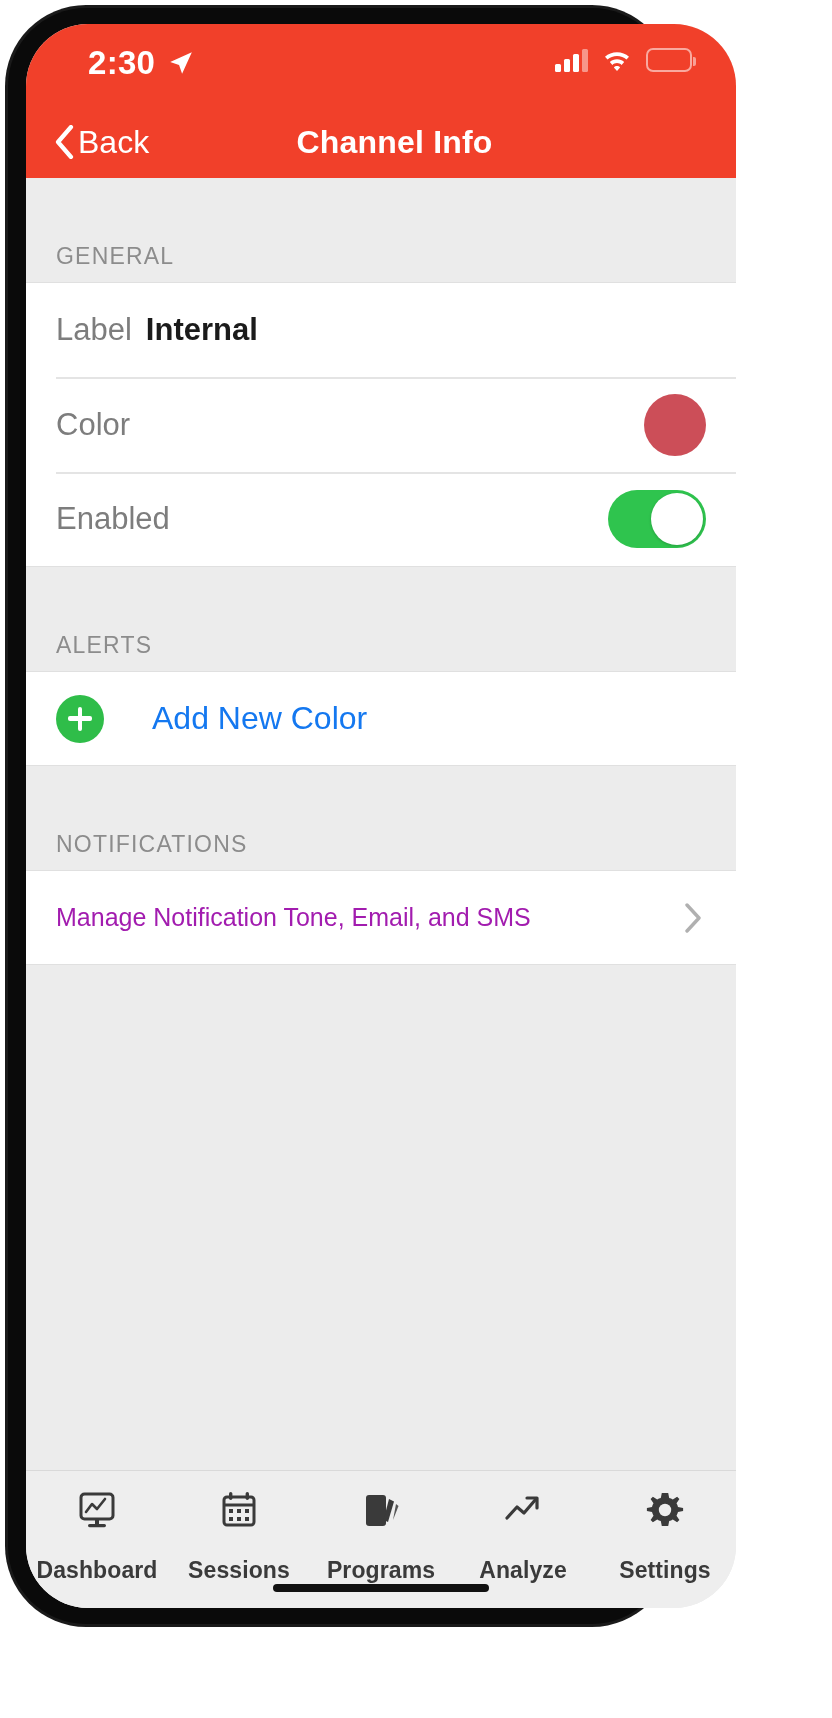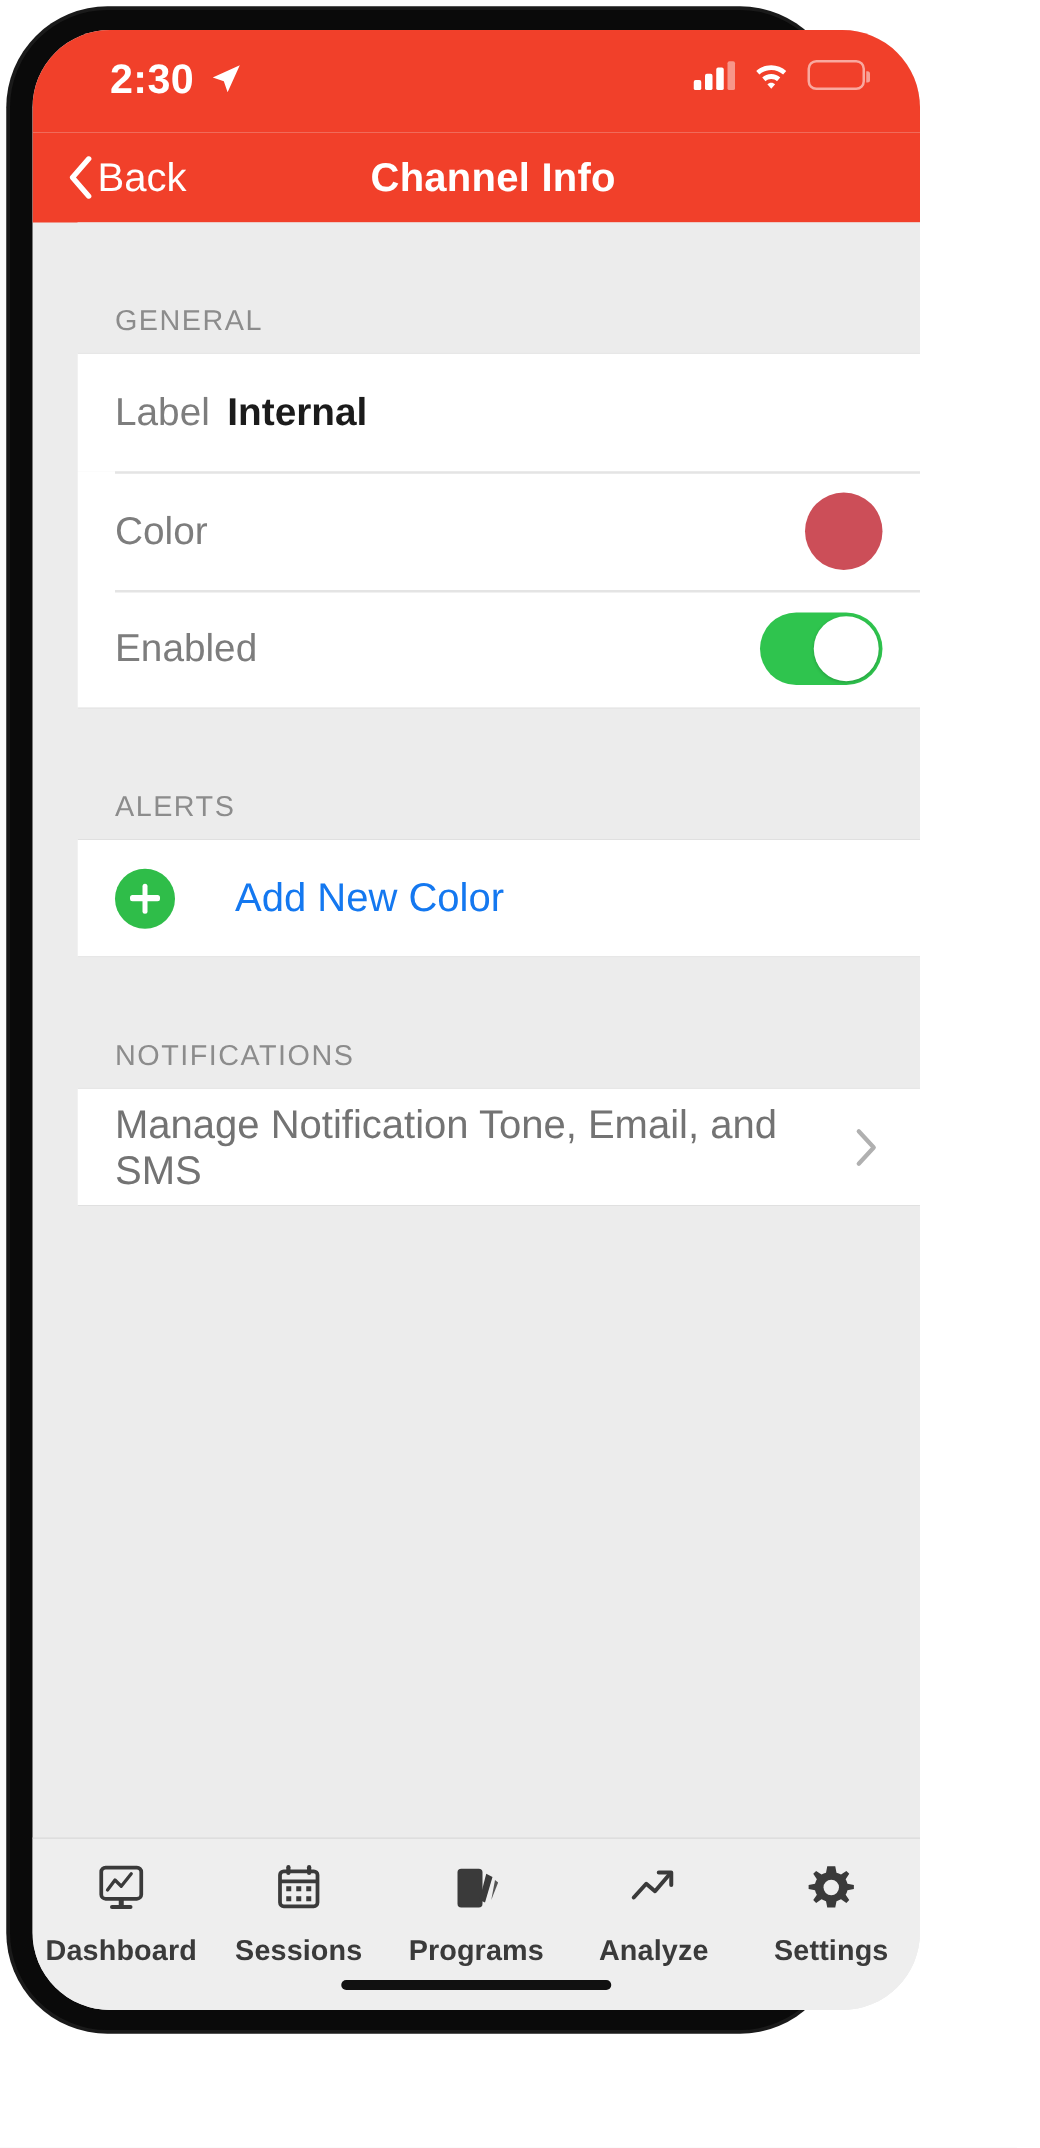--- a/index.html
+++ b/index.html
@@ -104,21 +104,20 @@
     letter-spacing: 0.2px;
     margin-left: 27px;
   }
 
   
   #content {
     position: relative;
     height: 1292px;
     background: #ececec;
     overflow: hidden;
-    margin-left: 36px;
   }
   .section-header {
     height: 104px;
     display: flex; align-items: flex-end;
     padding: 0 30px 12px 30px;
     font-size: 23px;
     color: #8c8c8c;
     letter-spacing: 1.2px;
     background: #ececec;
   }
@@ -195,22 +194,22 @@
   #add-icon-circle::before { width: 24px; height: 4.5px; }
   #add-icon-circle::after { width: 4.5px; height: 24px; }
   #add-alert-label {
     font-size: 32px;
     color: #1478f0;
     margin-left: 48px;
   }
 
   #manage-notifications-cell { cursor: pointer; }
   #manage-notifications-label {
-    font-size: 32px;
-    color: #737373;
+    font-size: 25px;
+    color: #a21caf;
   }
   #chevron-right-icon {
     width: 18px; height: 30px;
     flex: none;
     margin-right: 4px;
   }
 
   
   #tab-bar {
     position: relative;
@@ -219,21 +218,21 @@
     border-top: 1.5px solid #d9d9d9;
     display: flex;
     align-items: flex-start;
     padding-top: 16px;
   }
   .tab-item {
     flex: 1;
     display: flex;
     flex-direction: column;
     align-items: center;
-    gap: 14px;
+    gap: 24px;
     cursor: pointer;
   }
   .tab-icon { width: 46px; height: 46px; display: block; }
   .tab-label {
     font-size: 23px;
     color: #3a3a3a;
     font-weight: 600;
     letter-spacing: 0.1px;
   }
   #home-indicator {

